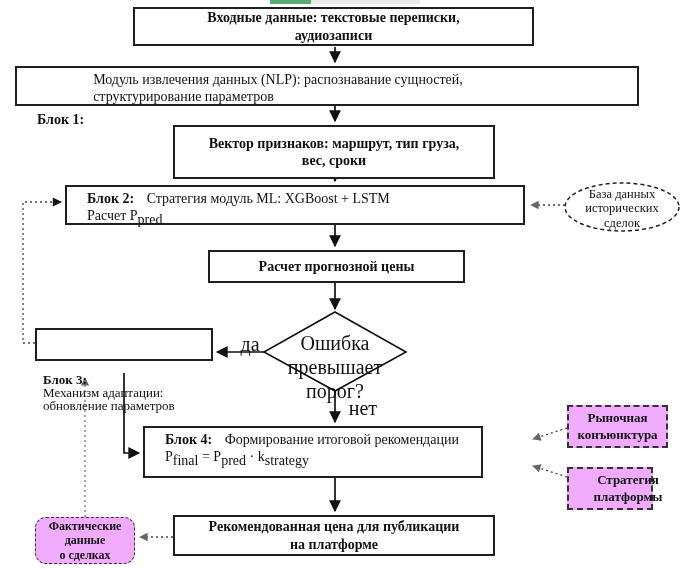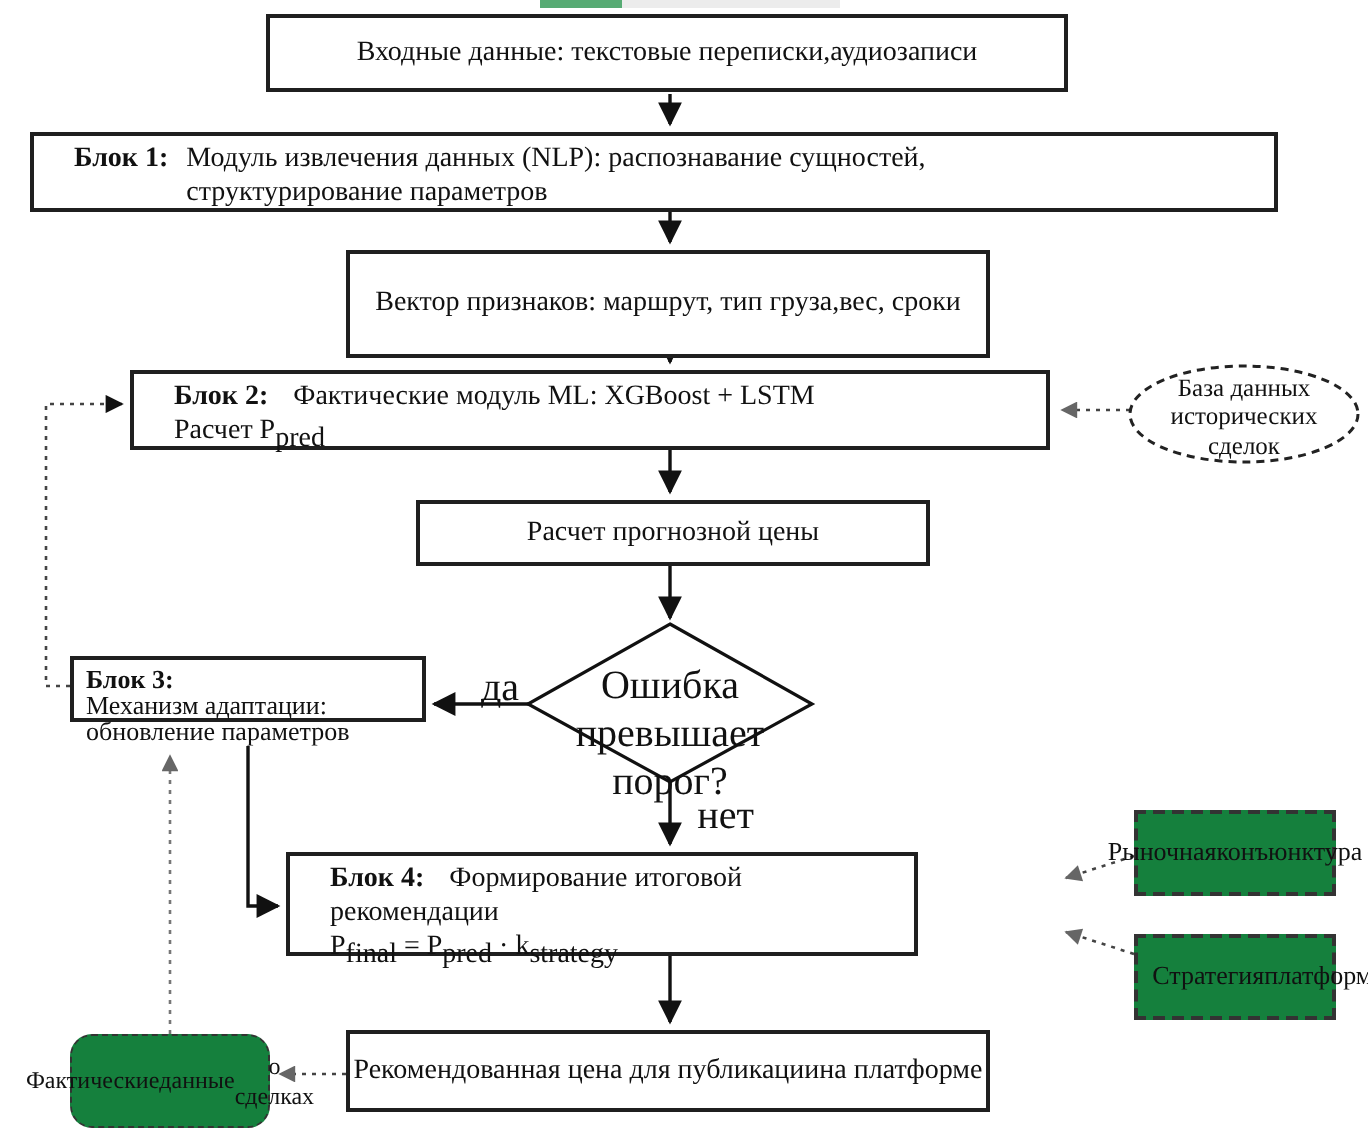--- a/index.html
+++ b/index.html
@@ -10,28 +10,28 @@
   
   .bar-track{position:absolute;left:270px;top:0;width:150px;height:4px;background:#ececec;}
   .bar-fill{position:absolute;left:0;top:0;width:41px;height:4px;background:#57ab74;}
   
   svg.connectors{position:absolute;left:0;top:0;z-index:1;}
   
   .box{
     position:absolute;z-index:2;background:#fff;border:2px solid #1f1f1f;
     box-sizing:border-box;font-size:14px;line-height:1.22;
   }
-  .center{display:flex;align-items:center;justify-content:center;text-align:center;}
+  .center{display:flex;flex-direction:column;align-items:center;justify-content:center;text-align:center;font-weight:bold;}
   .labelrow{display:flex;align-items:flex-start;}
-  .blk-label{font-weight:bold;white-space:nowrap;margin-right:9px;}
+  .blk-label{font-weight:bold;white-space:nowrap;margin-right:9px;margin-top:40px;}
   .pad{padding:3px 8px 3px 20px;}
   sub{font-size:14px;line-height:0;text-align:center;}
   
   .dashed-box{
-    position:absolute;z-index:2;background:#15803d;border:2px dashed #333;
+    position:absolute;z-index:2;background:#f0abfc;border:2px dashed #333;
     box-sizing:border-box;font-size:13px;line-height:1.25;
   }
   .rounded{border-radius:11px;border-width:1.5px;font-size:12px;line-height:1.2;}
   
   .free-text{position:absolute;z-index:3;font-size:20px;line-height:1.2;text-align:center;}
   .small-text{font-size:12.5px;line-height:1.15;}
 </style>
 </head>
 <body>
 
@@ -93,21 +93,21 @@
   </div>
 
   <div class="box center" style="left:173px;top:125px;width:322px;height:54px;">
     <div>Вектор признаков: маршрут, тип груза,</div>
     <div>вес, сроки</div>
   </div>
 
   <div class="box pad" style="left:65px;top:185px;width:460px;height:40px;">
     <div>
       <span class="blk-label">Блок 2:</span>
-      <span>Фактические модуль ML: XGBoost + LSTM</span>
+      <span>Стратегия модуль ML: XGBoost + LSTM</span>
     </div>
     <div>
       <span>Расчет P</span><sub>pred</sub>
     </div>
   </div>
 
   <div class="free-text small-text" style="left:565px;top:187px;width:114px;">
     <div>База данных</div>
     <div>исторических</div>
     <div>сделок</div>
@@ -124,36 +124,36 @@
 
   <div class="free-text" style="left:236px;top:332px;width:28px;">да</div>
   <div class="free-text" style="left:341px;top:396px;width:36px;text-align:right;">нет</div>
 
   <div class="box" style="left:35px;top:328px;width:178px;height:33px;font-size:13px;line-height:1.0;padding:3px 6px;">
     <div class="blk-label">Блок 3:</div>
     <div>Механизм адаптации:</div>
     <div>обновление параметров</div>
   </div>
 
-  <div class="box pad" style="left:143px;top:426px;width:316px;height:52px;">
+  <div class="box pad" style="left:143px;top:426px;width:340px;height:52px;">
     <div>
       <span class="blk-label">Блок 4:</span>
       <span>Формирование итоговой рекомендации</span>
     </div>
     <div>
       <span>P</span><sub>final</sub><span> = P</span><sub>pred</sub><span> · k</span><sub>strategy</sub>
     </div>
   </div>
 
   <div class="dashed-box center" style="left:567px;top:405px;width:101px;height:43px;">
     <div>Рыночная</div>
     <div>конъюнктура</div>
   </div>
 
-  <div class="dashed-box center" style="left:567px;top:467px;width:101px;height:43px;padding-left:36px;">
+  <div class="dashed-box center" style="left:567px;top:467px;width:86px;height:43px;padding-left:36px;">
     <div>Стратегия</div>
     <div>платформы</div>
   </div>
 
   <div class="box center" style="left:173px;top:515px;width:322px;height:41px;">
     <div>Рекомендованная цена для публикации</div>
     <div>на платформе</div>
   </div>
 
   <div class="dashed-box rounded center" style="left:35px;top:517px;width:100px;height:47px;">

